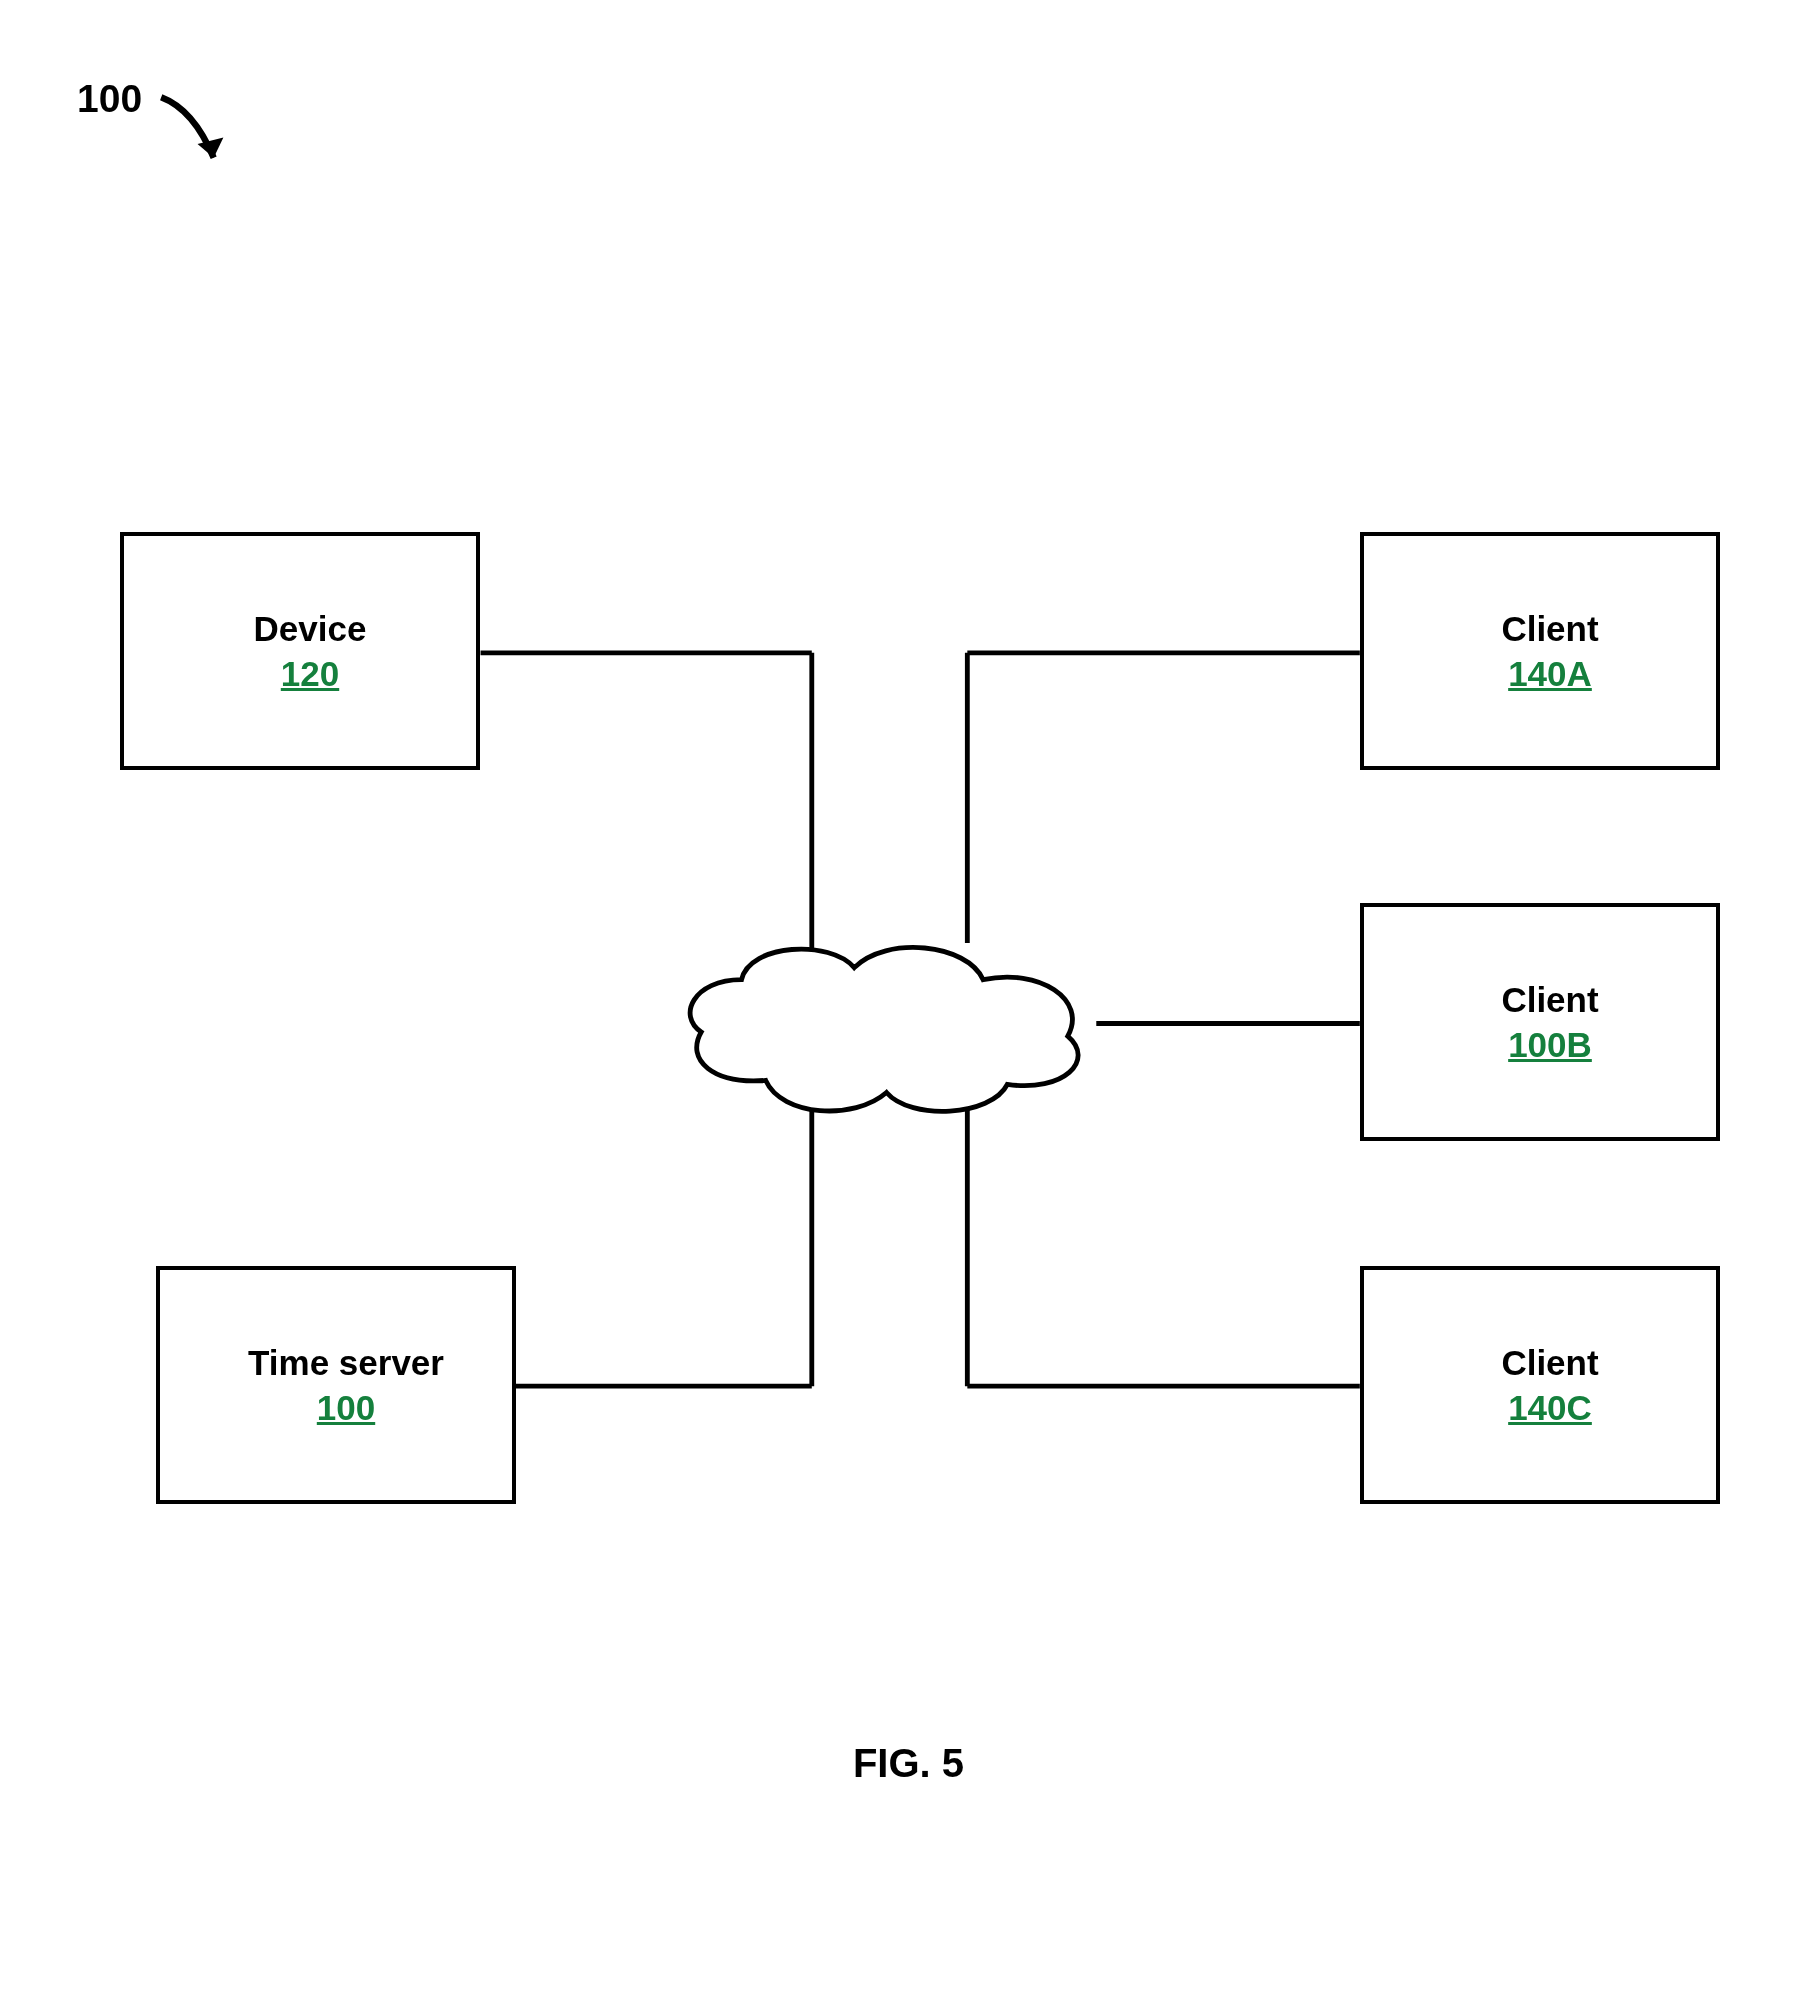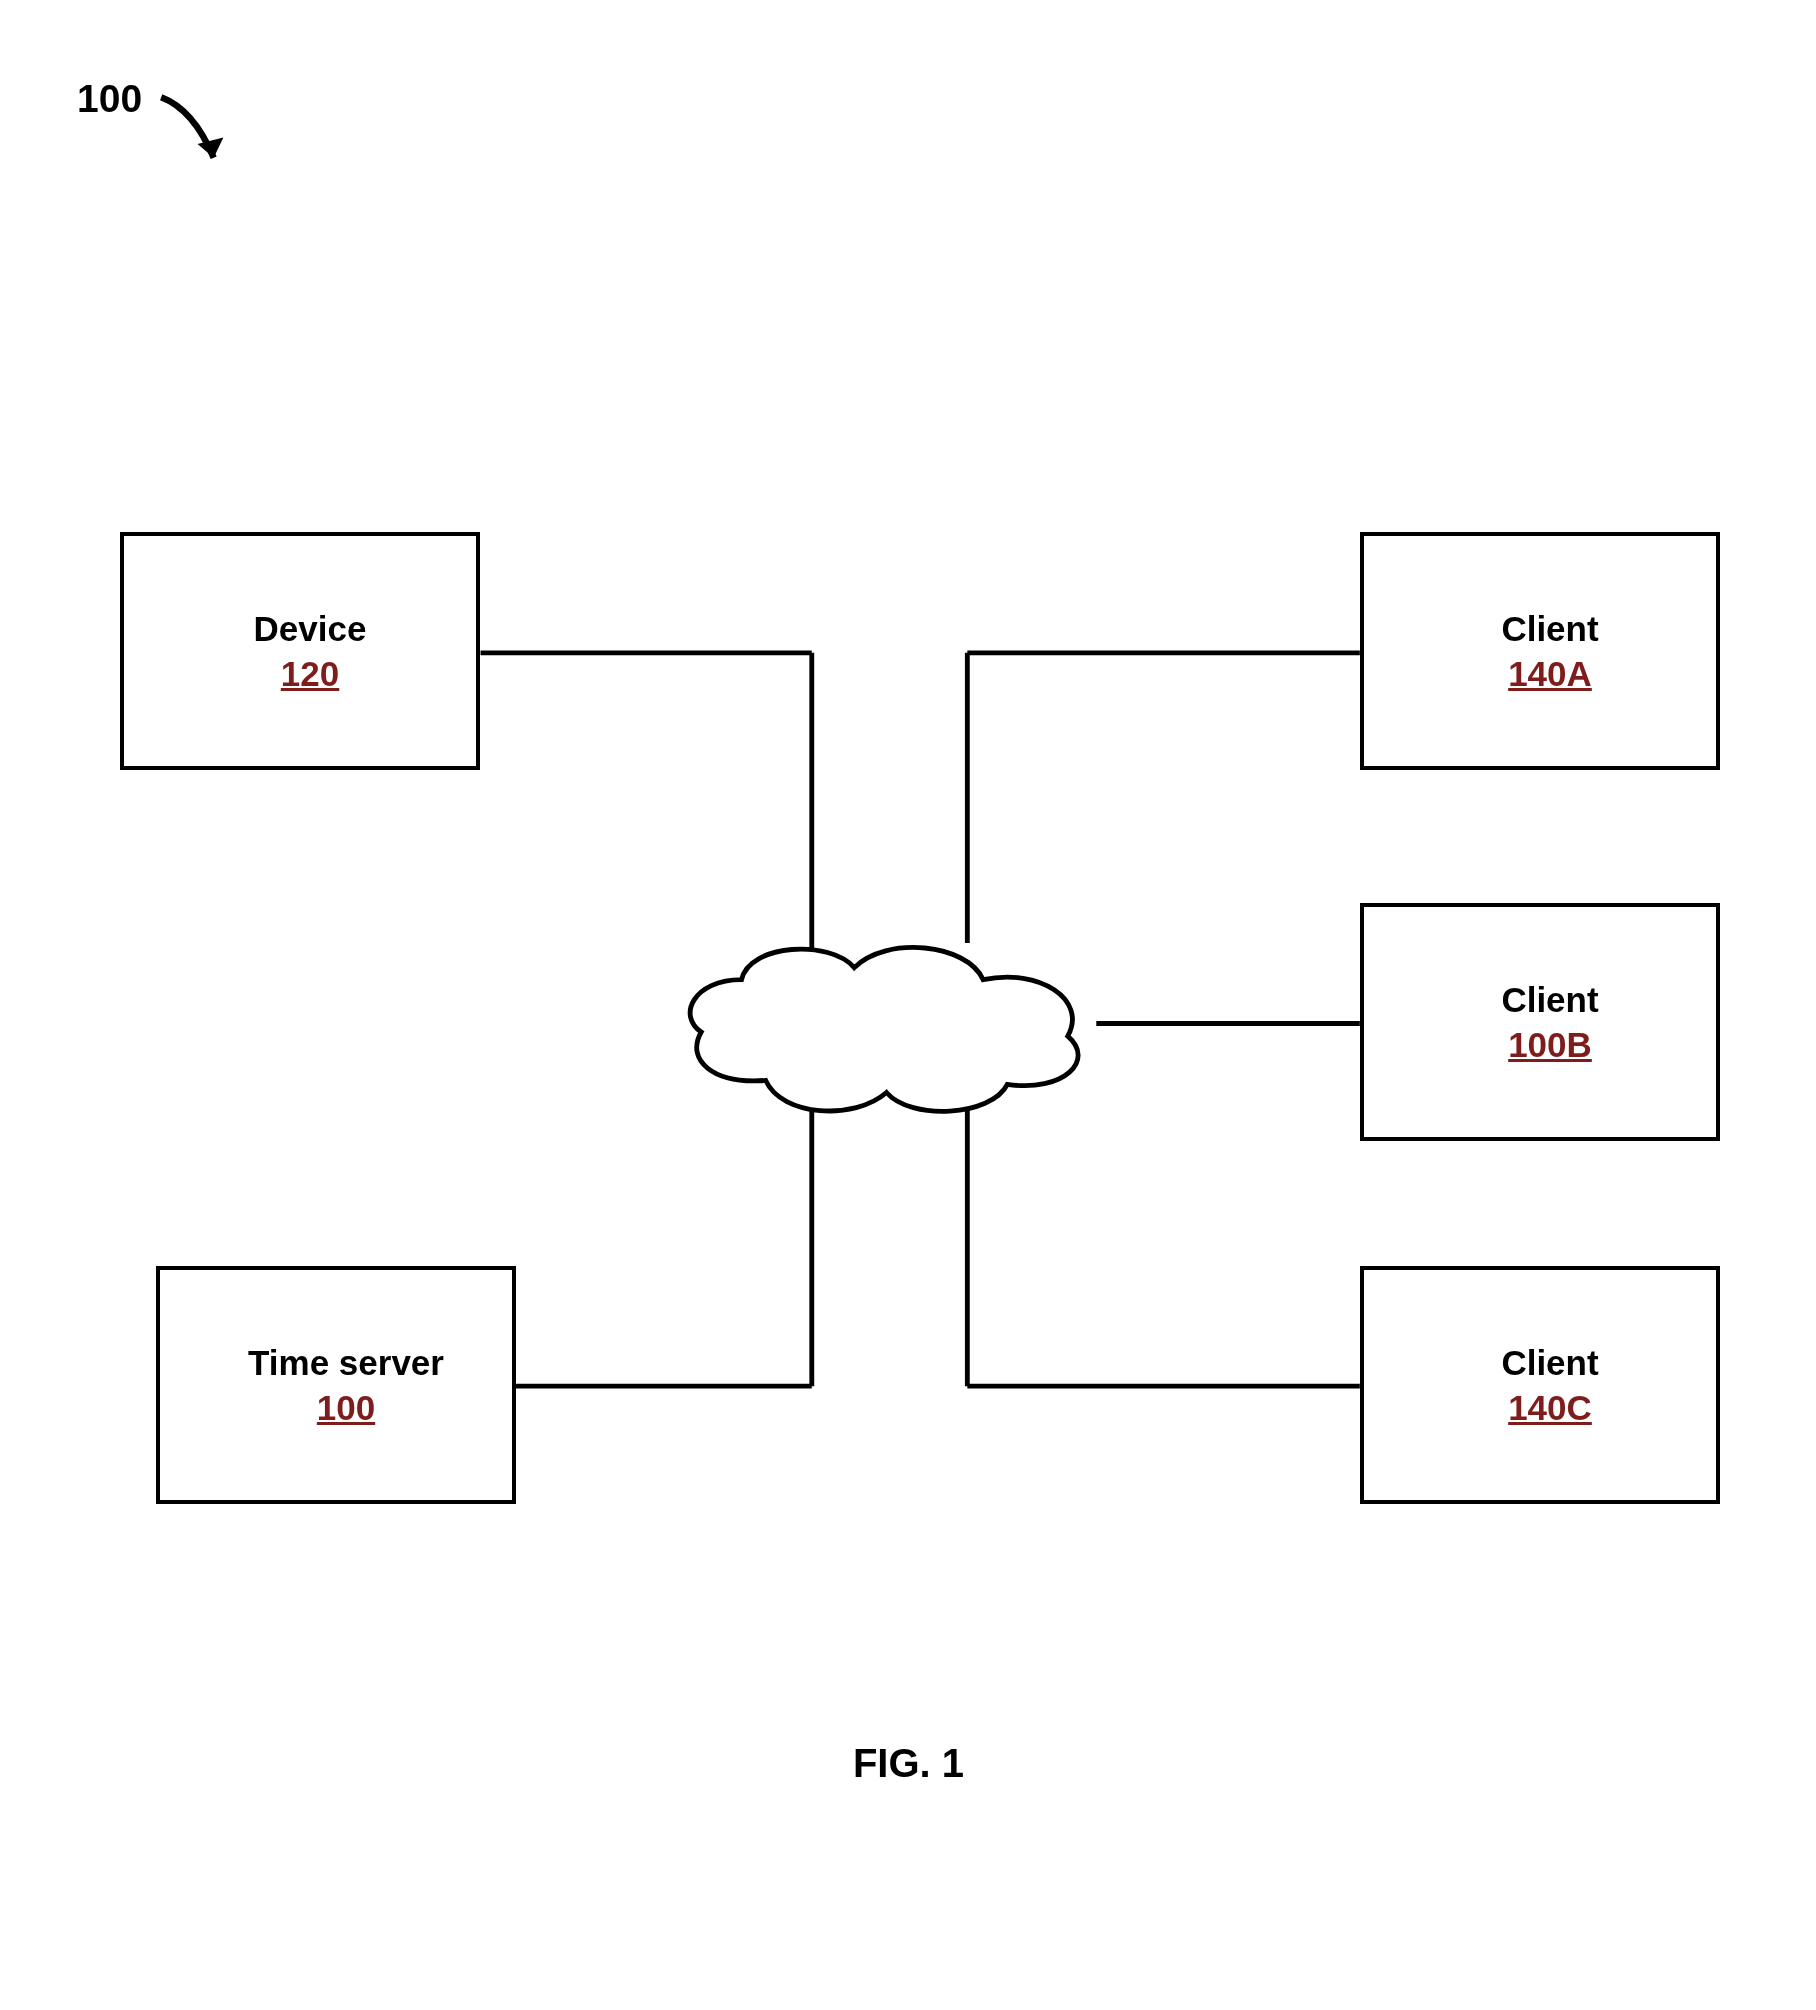--- a/index.html
+++ b/index.html
@@ -27,21 +27,21 @@
   }
   .node-title {
     font-size: 35px;
     font-weight: bold;
     color: #000;
     line-height: 1.2;
   }
   .node-ref {
     font-size: 35px;
     font-weight: bold;
-    color: #7f1d1d;
+    color: #15803d;
     text-decoration: underline;
     margin-top: 3.2px;
   }
   .fig-ref {
     position: absolute;
     font-size: 39px;
     font-weight: bold;
     color: #000;
   }
   .figure-caption {
@@ -131,16 +131,16 @@
                C 10 120, 30 75, 90 75
                C 100 30, 200 25, 230 60
                C 270 20, 370 30, 390 75
                C 460 60, 520 100, 495 145
                C 530 175, 490 215, 420 205
                C 400 245, 300 250, 270 215
                C 230 250, 140 245, 120 200 Z" fill="#fff" stroke="#000" stroke-width="6"></path>
     </svg>
   </div>
 
-  <div class="figure-caption" style="top:1741px;">FIG. 1</div>
+  <div class="figure-caption" style="top:1741px;">FIG. 5</div>
 
 </div>
 
 
 </body></html>

